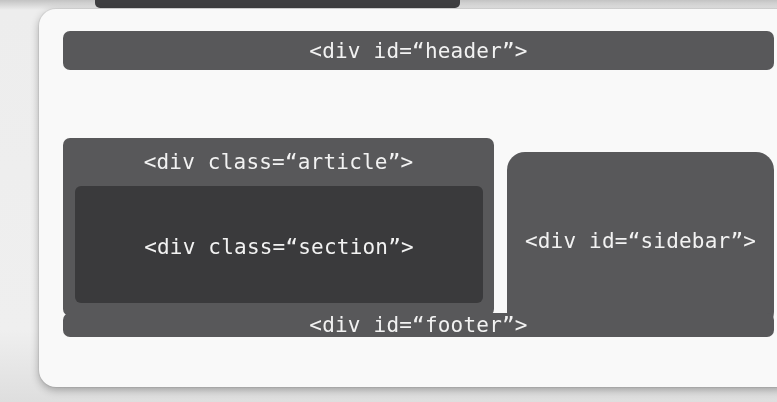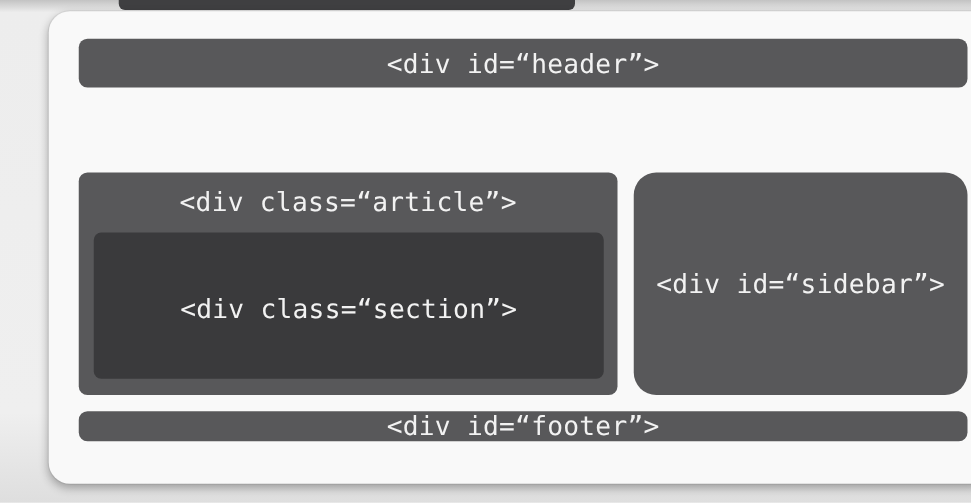--- a/index.html
+++ b/index.html
@@ -48,22 +48,22 @@
   .header-block { left: 24px; top: 22px;  width: 711px; height: 39px; }
   .nav-block    { left: 24px; top: 75px;  width: 711px; height: 39px; }
   .article-block{
     left: 24px; top: 129px; width: 431px; height: 178px;
     text-align: center; padding-top: 12px; box-sizing: border-box;
   }
   .section-block{
     left: 36px; top: 177px; width: 408px; height: 117px;
     background: #3a3a3c; border-radius: 6px; padding-top: 4px; box-sizing: border-box;
   }
-  .sidebar-block{ left: 468px; top: 129px; width: 267px; height: 178px; border-radius: 18px; }
-  .footer-block { left: 24px; top: 320px; width: 711px; height: 24px; }
+  .sidebar-block{ left: 468px; top: 143px; width: 267px; height: 178px; border-radius: 18px; }
+  .footer-block { left: 24px; top: 304px; width: 711px; height: 24px; }
 </style>
 </head>
 <body>
 
 <div class="canvas">
 
   <div class="top-strip"></div>
 
   <div class="card">
 

